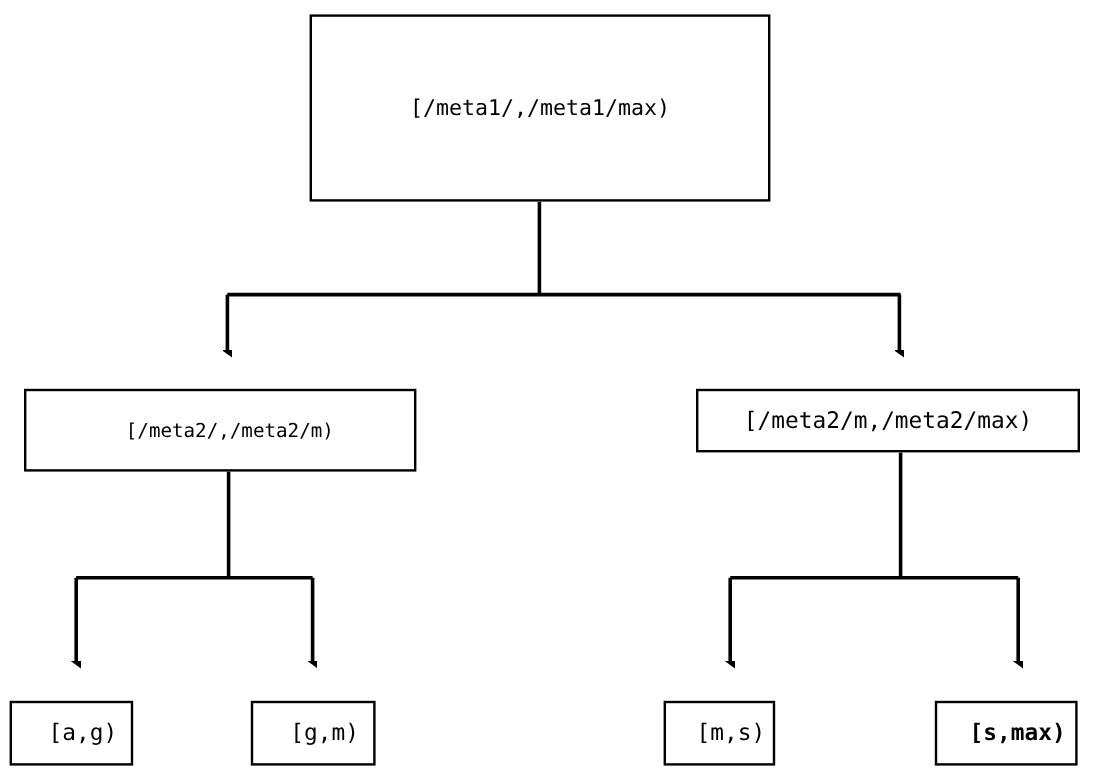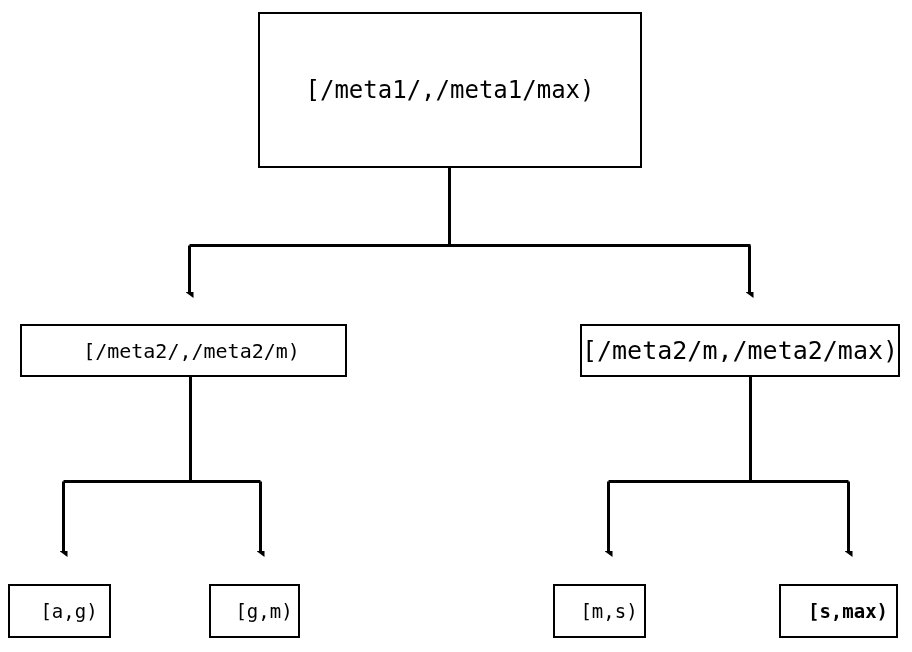--- a/index.html
+++ b/index.html
@@ -25,45 +25,45 @@
     justify-content: center;
     color: #000000;
     white-space: pre;
     letter-spacing: 0px;
   }
   .node-root {
     left: 258px;
     top: 12px;
     width: 384px;
     height: 156px;
-    font-size: 24px;
+    font-size: 18px;
   }
   .node-mid-left {
     left: 20px;
     top: 324px;
     width: 327px;
-    height: 53px;
-    font-size: 20px;
+    height: 69px;
+    font-size: 16px;
     padding-left: 16px;
   }
   .node-mid-right {
     left: 580px;
     top: 324px;
     width: 320px;
     height: 53px;
-    font-size: 25px;
+    font-size: 19px;
   }
   .node-leaf {
     top: 584px;
     height: 54px;
     font-size: 19px;
     padding-left: 19px;
   }
   .leaf-1 { left: 8px;   width: 103px; }
-  .leaf-2 { left: 209px; width: 91px; }
+  .leaf-2 { left: 209px; width: 104px; }
   .leaf-3 { left: 553px; width: 93px; }
   .leaf-4 { left: 779px; width: 119px; font-weight: bold; }
 
   #edges {
     position: absolute;
     left: 0;
     top: 0;
     width: 912px;
     height: 652px;
     pointer-events: none;

